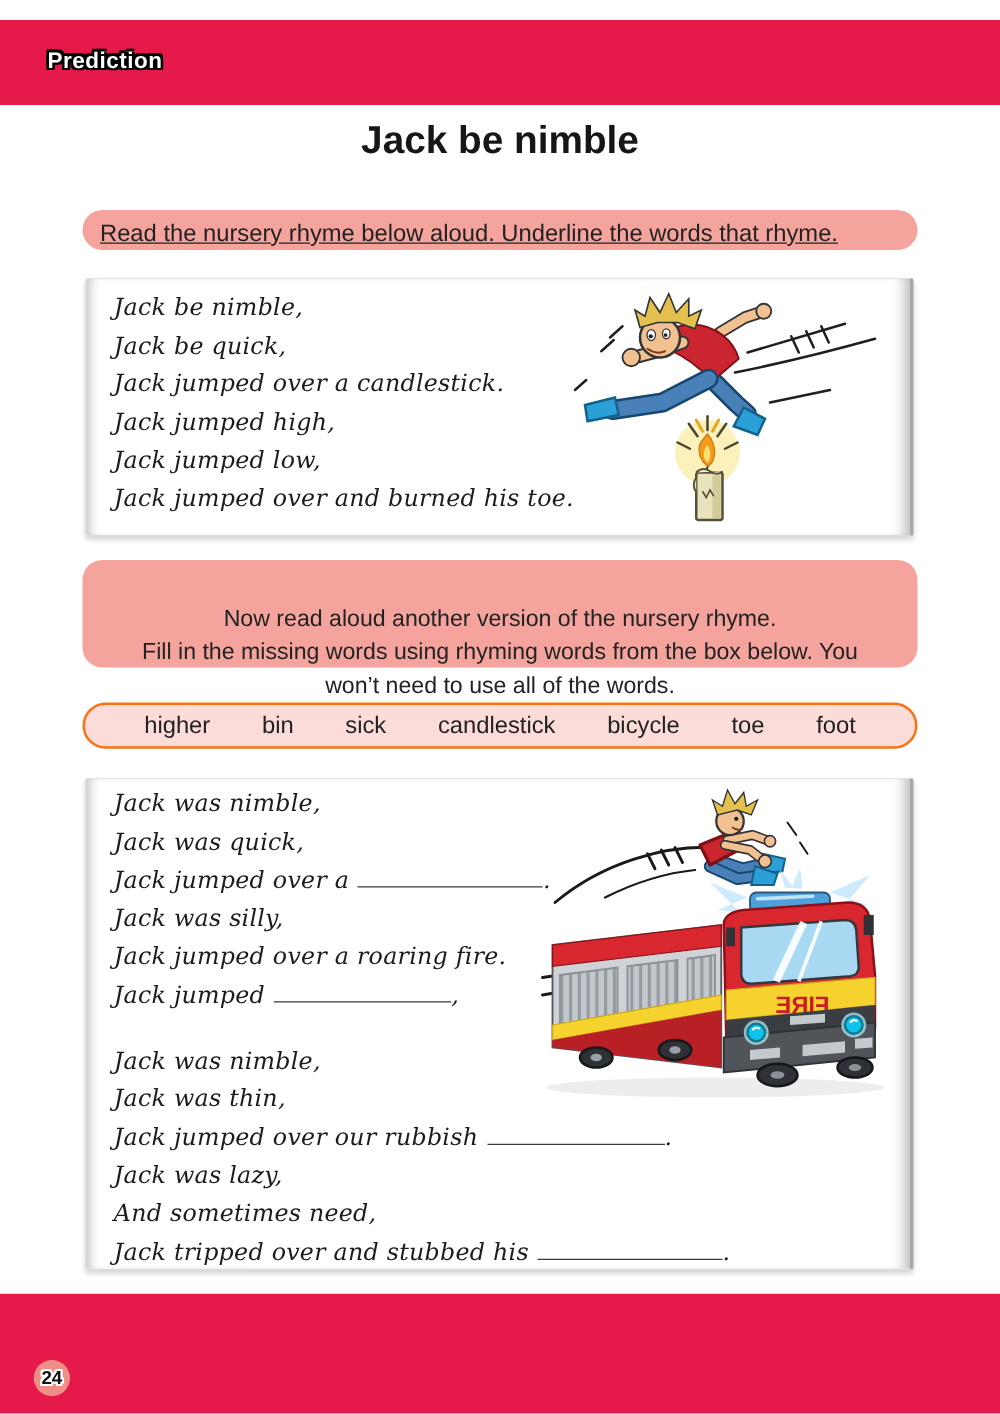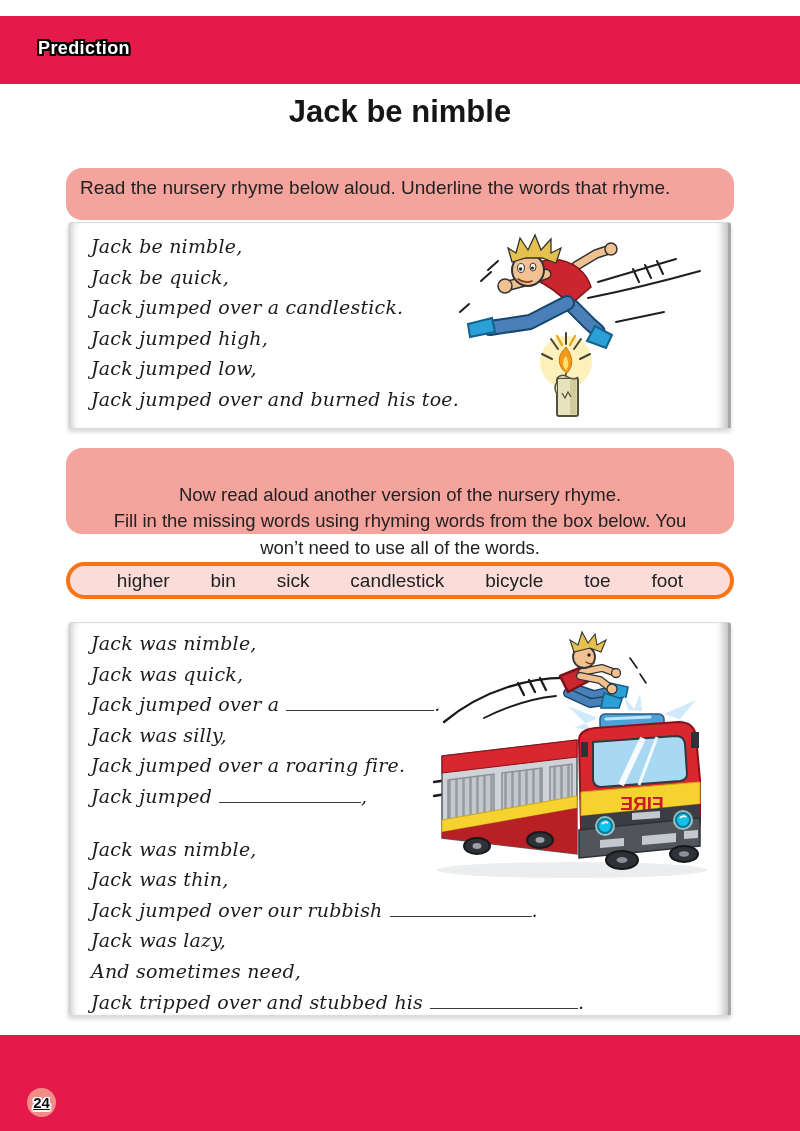--- a/index.html
+++ b/index.html
@@ -23,21 +23,21 @@
   
   .title {
     position:absolute; left:0; top:94px; width:800px; text-align:center;
     font-size:31px; font-weight:bold; color:#161616; letter-spacing:0;
   }
   
   .pink-box {
     position:absolute; left:66px; width:668px; background:#f5a49d;
     border-radius:16px; color:#222; font-size:19px;
   }
-  .pink-box.first { top:168px; height:52px; line-height:40px; padding:0 14px; }
+  .pink-box.first { top:168px; height:32px; line-height:40px; padding:0 14px;text-decoration:underline; }
   .pink-box.second {
     top:448px; height:86px; padding:7px 26px; font-size:18.5px;
     line-height:26.5px; white-space:pre-line;text-align:center;
   }
   
   .page-box {
     position:absolute; left:68px; width:663px; background:#ffffff;
     border:1px solid #dcdcdc; border-right:3px solid #a8a8a8; border-radius:3px;
     box-shadow: 0 3px 4px rgba(0,0,0,.16),
       inset 9px 0 9px -7px rgba(0,0,0,.28),
@@ -54,41 +54,40 @@
   .page-box.two .rhyme-text { top:5px; }
   .stanza2 { margin-top:22px; }
   .blank {
     display:inline-block; width:148px; height:14px;
     border-bottom:1.6px solid #3a3a3a; margin-left:7px; vertical-align:baseline;
   }
   .blank.short { width:142px; }
   
   .word-bank {
     position:absolute; left:66px; top:562px; width:668px; height:37px;
-    background:#fbdcd8; border:4px solid #f97316; border-radius:19px;
+    background:#fbdcd8; border:2px solid #f97316; border-radius:19px;
     display:flex; align-items:center; justify-content:space-evenly;
     padding:0 24px; font-size:19px; color:#222;gap:18px;
   }
   
   .illus1 { position:absolute; left:448px; top:226px; width:275px; height:198px; }
   .illus2 { position:absolute; left:432px; top:630px; width:302px; height:252px; }
   
   .bottombar {
     position:absolute; left:0; top:1035px; width:800px; height:96px;
     background:#e6194b;
   }
   .page-circle {
     position:absolute; left:27px; top:53px; width:29px; height:29px;
     border-radius:50%; background:#ef8d87; text-align:center; line-height:29px;
     font-size:15px; font-weight:bold; color:#111;
     text-shadow:
       -1.5px -1.5px 0 #fff, 1.5px -1.5px 0 #fff, -1.5px 1.5px 0 #fff,
       1.5px 1.5px 0 #fff, 0 -1.5px 0 #fff, 0 1.5px 0 #fff,
       -1.5px 0 0 #fff, 1.5px 0 0 #fff;
-    text-decoration: underline;
   }
 </style>
 </head>
 <body>
 
 <div class="sheet">
 
   <header class="topbar">
     <span class="topic">Prediction</span>
   </header>

